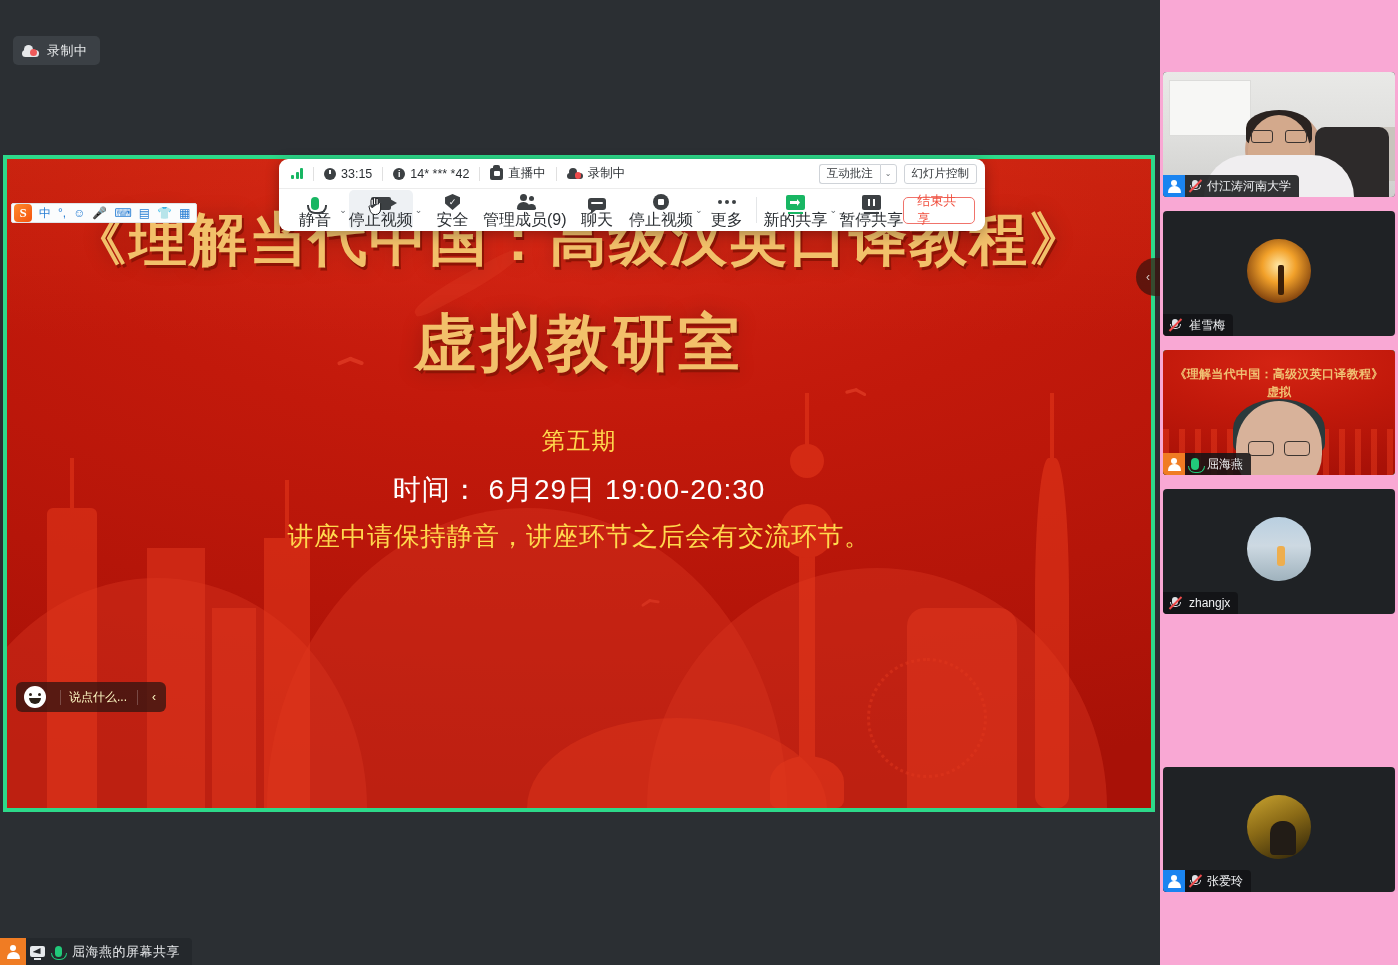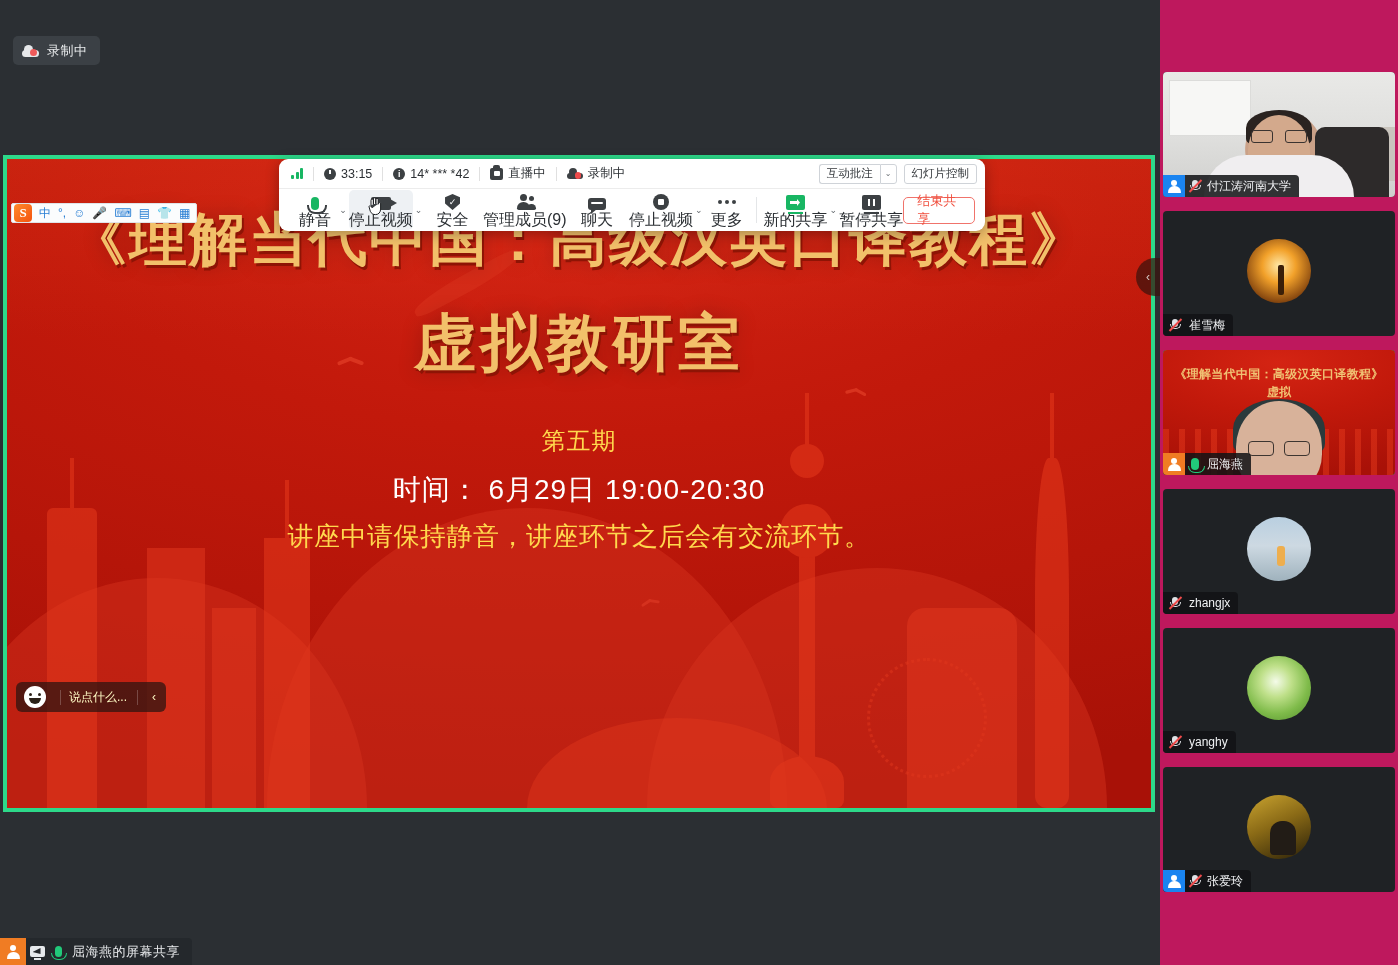--- a/index.html
+++ b/index.html
@@ -228,21 +228,21 @@
   .mon-ic:after { content:""; position:absolute; left:4px; bottom:-3px; width:7px; height:2px; background:#e6e9ec;}
   .mon-ic i { position:absolute; left:3px; top:2px; width:8px; height:6px; background:#24282c;
               clip-path: polygon(0 65%, 100% 0, 100% 100%); display:block;}
   #share-banner .micbox { width:20px; display:flex; align-items:center; justify-content:center;}
   .mic-on { width:7px; height:11px; background:#21c97a; border-radius:4px; position:relative;}
   .mic-on:after { content:""; position:absolute; left:-3.5px; bottom:-3px; width:14px; height:6px;
                   border:1.6px solid #21c97a; border-top:none; border-radius:0 0 8px 8px;}
   #share-banner .nm { color:#e8eaec; font-size:13px; padding:0 12px 0 4px; letter-spacing:.5px; }
 
   
-  #rail { position:absolute; right:0; top:0; width:238px; height:965px; background:#be185d; }
+  #rail { position:absolute; right:0; top:0; width:238px; height:965px; background:#f9a8d4; }
   .tile {
     position:absolute; left:3px; width:232px; background:#1f2225; border-radius:4px; overflow:hidden;
   }
   .tile.speaking { outline:2px solid #2dd98a; outline-offset:-2px; }
   .tile .cam { position:absolute; inset:0; }
   .tile .avatar-circle {
     position:absolute; left:50%; top:48%; transform:translate(-50%,-50%);
     width:64px; height:64px; border-radius:50%; overflow:hidden;
   }
   .badge {
@@ -662,33 +662,20 @@
             <span class="mic-muted">
               <i class="body"></i>
               <i class="arc"></i>
               <i class="slash"></i>
             </span>
           </span>
         <span class="nm">zhangjx</span>
       </div>
     </div>
 
-    <div class="tile" style="top:628px; height:125px;">
-      <div class="avatar-circle fill-green"></div>
-      <div class="badge">
-        <span class="mi" style="width:24px">
-            <span class="mic-muted">
-              <i class="body"></i>
-              <i class="arc"></i>
-              <i class="slash"></i>
-            </span>
-          </span>
-        <span class="nm">yanghy</span>
-      </div>
-    </div>
 
     <div class="tile" style="top:767px; height:125px;">
       <div class="avatar-circle fill-amber"></div>
       <div class="badge">
         <span class="host blue">
             <span class="person-ic">
               <b class="hd"></b>
               <b class="bd"></b>
             </span>
           </span>

